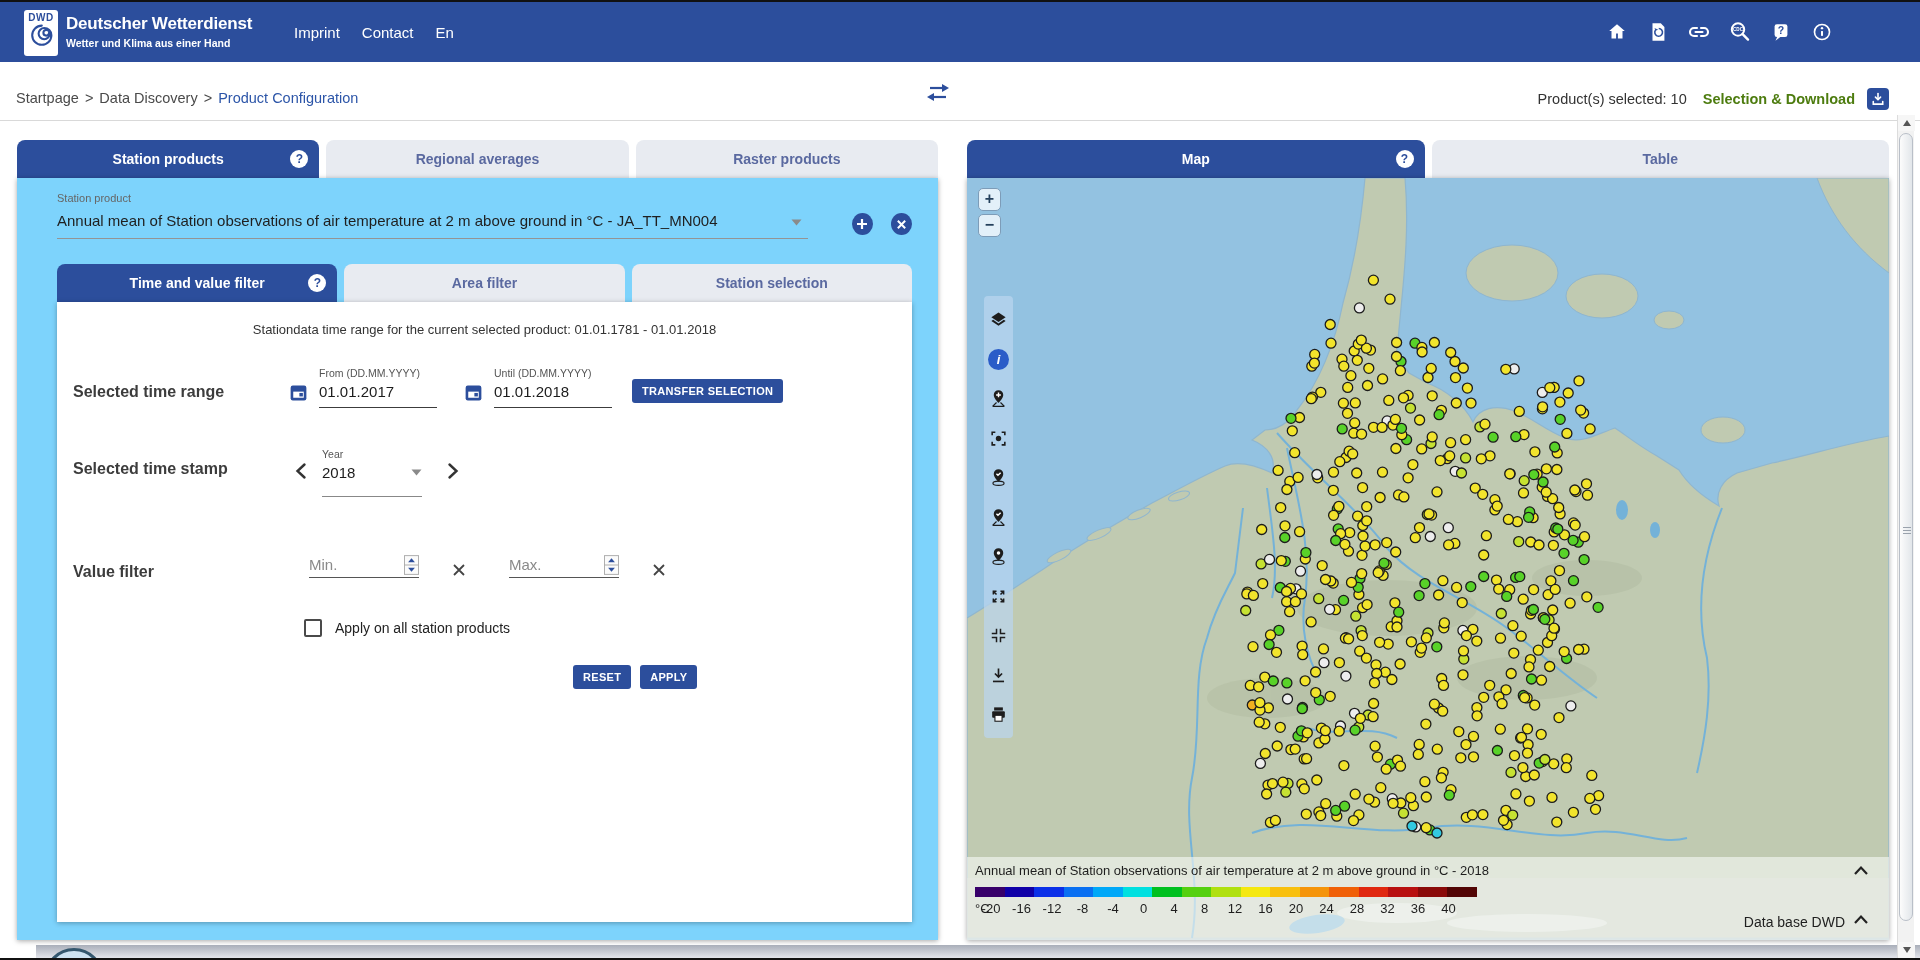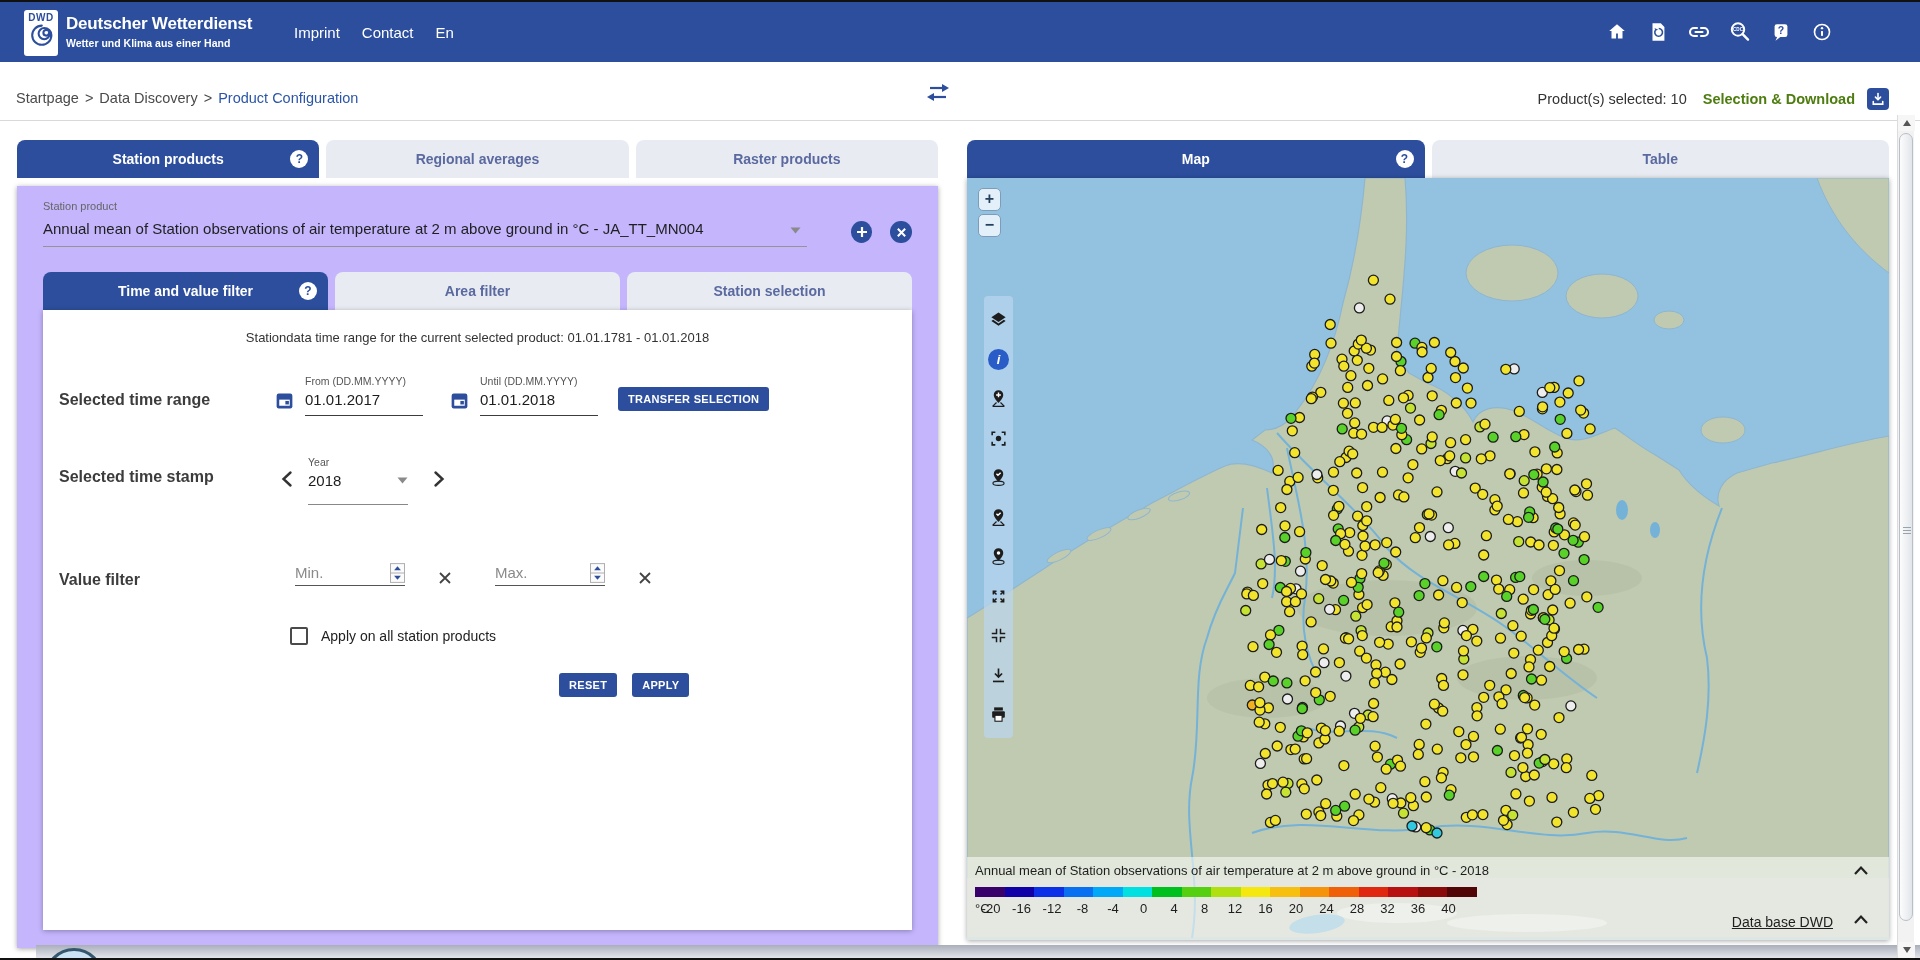--- a/index.html
+++ b/index.html
@@ -41,22 +41,22 @@
   
   .tabbar { display:flex; gap:7px; height:38px; }
   .tab { flex:1; border-radius:8px 8px 0 0; display:flex; align-items:center; justify-content:center;
     font-size:14px; font-weight:bold; position:relative; cursor:pointer; background:#e8ebf1; color:#5a69a0;}
   .tab.active { background:#2c4e9c; color:#fff; }
   .tab .qmark { position:absolute; right:11px; top:10px; width:18px; height:18px; border-radius:50%;
     background:#fff; color:#2c4e9c; font-size:12px; font-weight:bold; display:flex; align-items:center; justify-content:center;}
 
   
   .left-panel { position:absolute; left:17px; top:140px; width:921px; height:800px; }
-  .lp-body { position:relative; background:#c4b5fd; height:762px; box-shadow:0 1px 5px rgba(0,0,0,.35);
-    padding:14px 26px 0 26px;margin-top:8px; }
+  .lp-body { position:relative; background:#7dd3fc; height:762px; box-shadow:0 1px 5px rgba(0,0,0,.35);
+    padding:14px 26px 0 40px; }
   .field-label { font-size:11px; color:#666; }
   .sp-row { display:flex; align-items:flex-end; margin-top:2px;}
   .sp-field { width:780px; border-bottom:1px solid #949494; display:flex; align-items:center; cursor:pointer;}
   .sp-value { font-size:15px; color:#1f1f1f; padding:6px 0 9px 0; flex:1;}
   .roundbtn { width:22px; height:22px; border-radius:50%; background:#2c4e9c; color:#fff;
     display:flex; align-items:center; justify-content:center; cursor:pointer; margin-bottom:4px;}
   .inner-tabs { margin-top:25px; }
   .inner-body { position:relative; background:#fff; height:620px; box-shadow:0 1px 5px rgba(0,0,0,.3); padding:0 16px;}
   .range-info { text-align:center; font-size:13px; color:#333; padding-top:20px;}
   .frow { display:flex; align-items:flex-start; }
@@ -77,21 +77,21 @@
   .year-row { display:flex; align-items:center; justify-content:space-between; font-size:15px; color:#1c1c1c; padding:4px 0 2px 0;}
   .year-underline { border-bottom:1px solid #888; height:14px; }
   .r3 { margin-top:58px;gap:21px; }
   .r3 .rlabel { padding-top:8px; }
   .vf-field { width:110px; display:flex; align-items:flex-end; border-bottom:1px solid #555; padding-bottom:2px;}
   .vf-ph { flex:1; font-size:15px; color:#8a8a8a; padding-bottom:2px;}
   .clear-x { margin:8px 14px 0 12px; cursor:pointer; }
   .cb-row { margin-top:38px; padding-left:231px; display:flex; align-items:center;}
   .cbox { width:18px; height:18px; border:2px solid #4a4a4a; border-radius:2px; background:#fff; cursor:pointer;}
   .cb-label { font-size:14px; color:#222; margin-left:13px;}
-  .act-row { margin-top:28px; padding-left:500px; display:flex; gap:15px;}
+  .act-row { margin-top:28px; padding-left:500px; display:flex; gap:9px;}
 
   
   .map-panel { position:absolute; left:967px; top:140px; width:922px; height:800px;}
   .map-body { position:relative; height:762px; overflow:hidden; background:#93c2e1; box-shadow:0 1px 5px rgba(0,0,0,.35);}
   .map-body > svg.geo { position:absolute; left:0; top:0; }
   .zoomctl { position:absolute; left:11px; top:10px; display:flex; flex-direction:column; gap:3px; z-index:5;}
   .zbtn { width:23px; height:23px; border-radius:5px; background:rgba(250,252,255,.78); border:1px solid #7d9cb8;
     color:#24405c; font-size:16px; line-height:20px; text-align:center; cursor:pointer; font-weight:bold;}
   .mtoolbar { position:absolute; left:17px; top:118px; width:29px; height:442px; border-radius:4px;
     background:rgba(186,213,238,.72); display:flex; flex-direction:column; align-items:center; z-index:5; padding-top:4px;}
@@ -99,21 +99,21 @@
   .ticon.active-info { color:#fff; }
   .info-ball { width:21px; height:21px; border-radius:50%; background:#2a5cc8; color:#fff;
     display:flex; align-items:center; justify-content:center; font-size:13px; font-weight:bold; font-style:italic;}
   .legend { position:absolute; left:0; top:679px; width:100%; height:83px; background:rgba(246,249,246,.62); z-index:6;}
   .legend-title { position:absolute; left:8px; top:6px; font-size:13px; color:#1e1e1e;}
   .legend-bar { position:absolute; left:8px; top:30px; width:502px; height:10px; }
   .legend-ticks { position:absolute; left:8px; top:44px; width:520px; height:16px; font-size:13px; color:#1e1e1e;}
   .legend-ticks span { position:absolute; transform:translateX(-50%); }
   .legend-ticks .unit { transform:none; }
   .lchev { position:absolute; width:22px; height:18px; cursor:pointer;}
-  .attribution { position:absolute; right:56px; bottom:10px; font-size:14px; color:#1f1f1f;text-decoration:underline;}
+  .attribution { position:absolute; right:44px; bottom:10px; font-size:14px; color:#1f1f1f;}
 
   
   .vscroll { position:absolute; left:1897px; top:115px; width:17px; height:843px; background:#f2f2f2;
     border-left:1px solid #dcdcdc; z-index:45;}
   .varrow { position:absolute; left:0; width:17px; height:16px; background:#f6f6f6; display:flex;
     align-items:center; justify-content:center; cursor:pointer;}
   .tri-up { width:0; height:0; border-left:4px solid transparent; border-right:4px solid transparent; border-bottom:6px solid #555;}
   .tri-down { width:0; height:0; border-left:4px solid transparent; border-right:4px solid transparent; border-top:6px solid #555;}
   .vthumb { position:absolute; left:1px; top:18px; width:14px; height:788px; border:1px solid #b9bfc8; border-radius:7px;
     background:linear-gradient(90deg,#fcfcfc,#e2e6ea); cursor:grab;}

